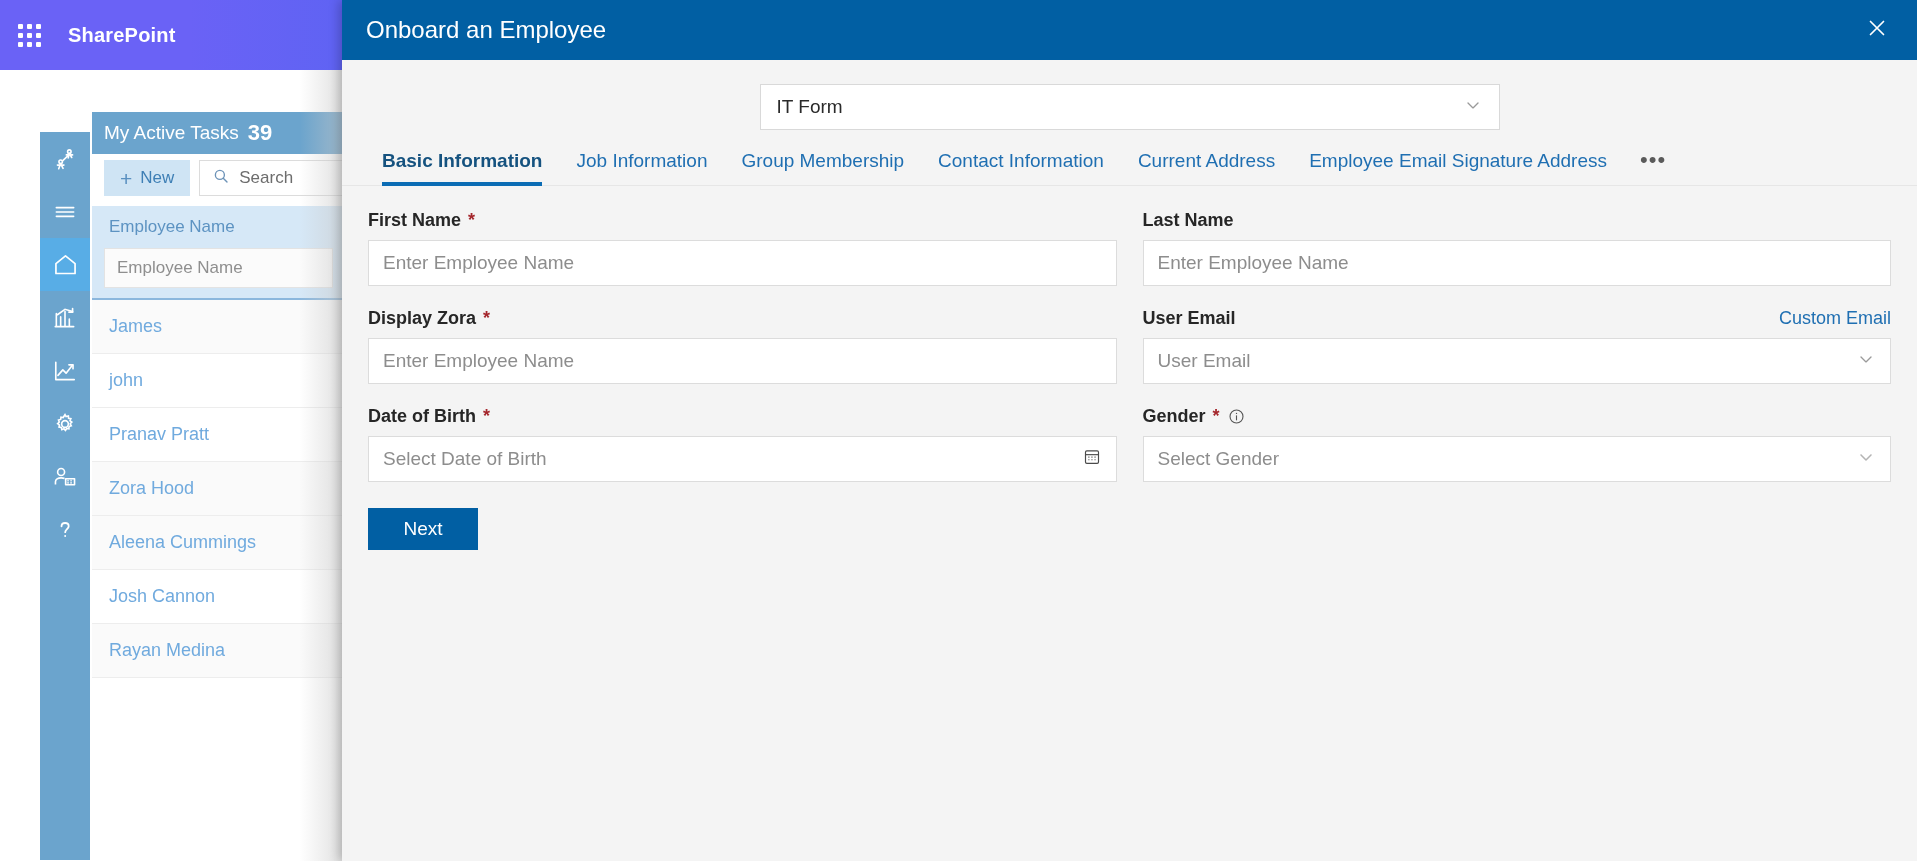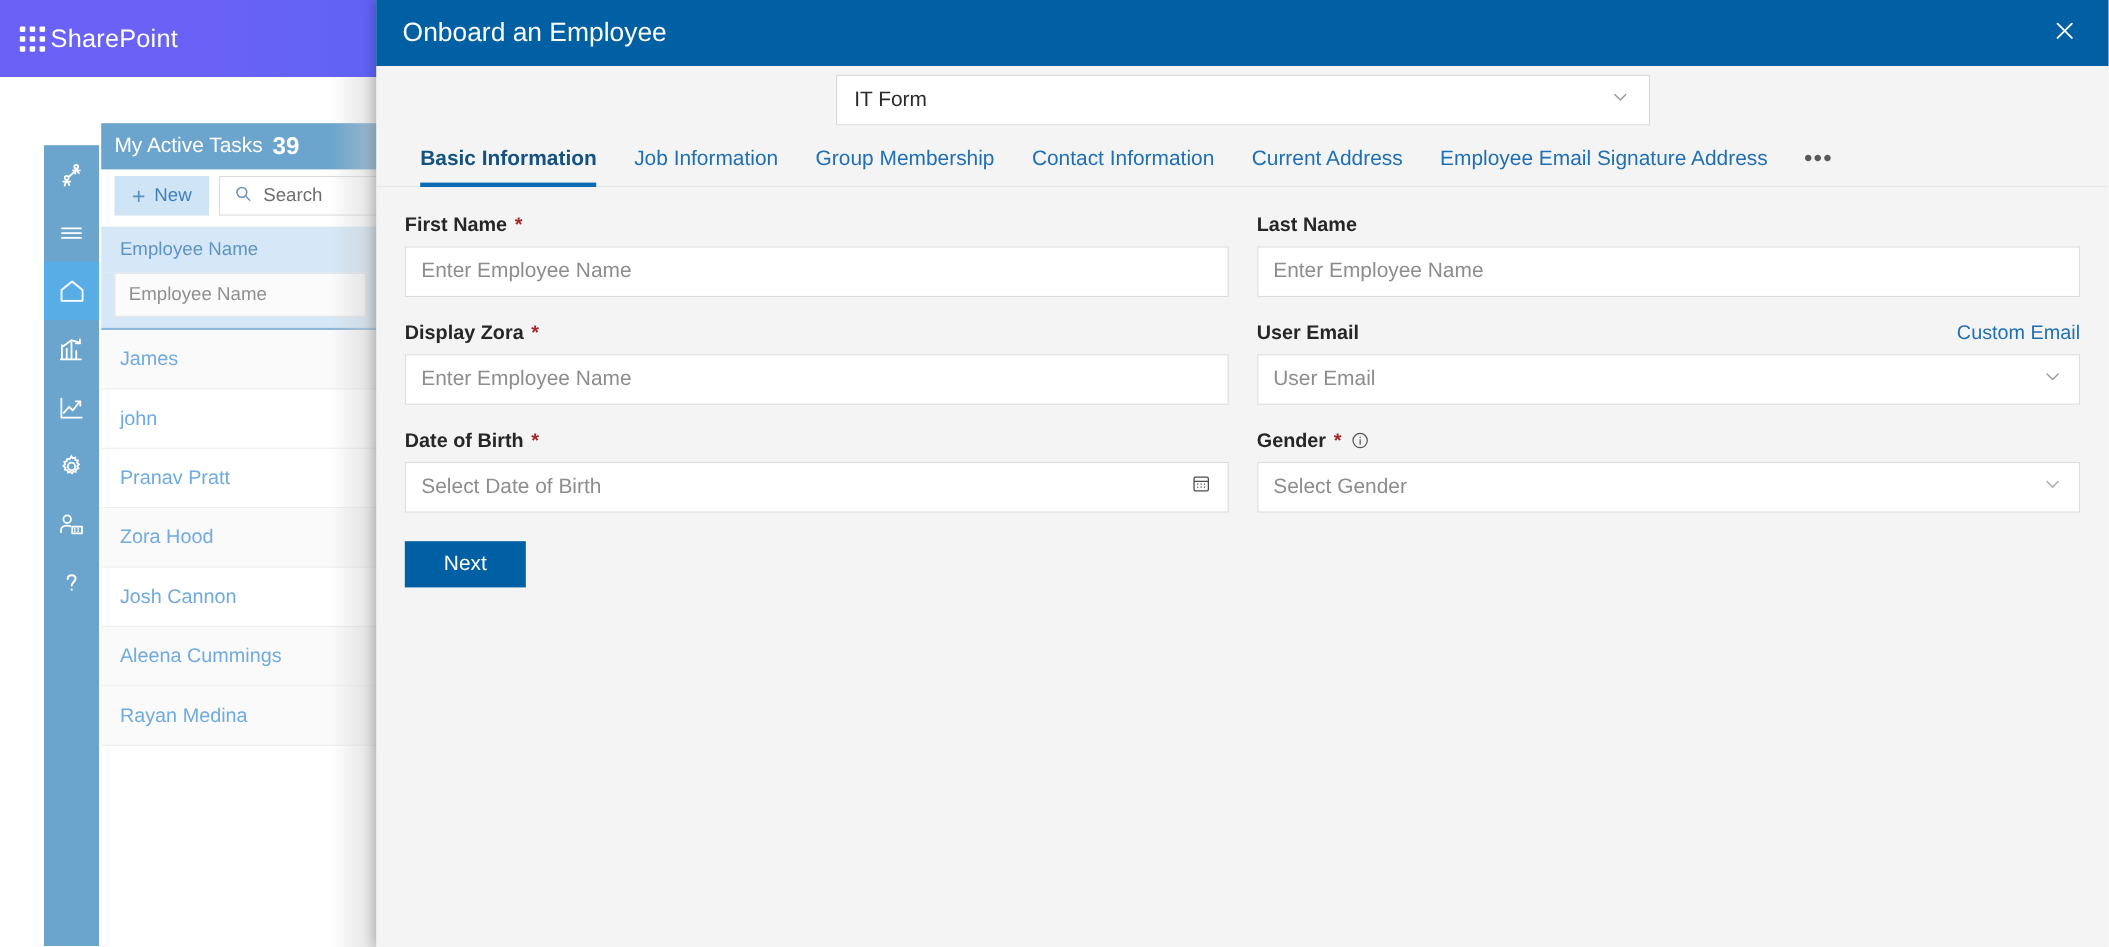--- a/index.html
+++ b/index.html
@@ -20,21 +20,21 @@
     background: linear-gradient(90deg, #6a62f6 0%, #6a62f6 55%, #5f63f3 100%);
     display: flex; align-items: center;
   }
   .waffle {
     width: 34px; height: 34px; margin-left: 12px;
     display: grid; grid-template-columns: repeat(3,1fr); grid-template-rows: repeat(3,1fr);
     gap: 4px; padding: 6px; cursor: pointer;
   }
   .waffle i { display:block; width:5px; height:5px; border-radius:1px; background:#fff; }
   .sp-brand {
-    color:#fff; font-size:23px; font-weight:normal; letter-spacing:0.2px;
+    color:#fff; font-size:20px; font-weight:bold; margin-left:22px; letter-spacing:0.2px;
     white-space: nowrap;
   }
 
   .bg-canvas {
     position:absolute; left:0; top:70px; width:345px; height:791px;
     background:#ffffff;
   }
 
   .vnav {
     position:absolute; left:40px; top:132px; width:50px; height:728px;
@@ -111,21 +111,21 @@
     padding:0 18px 0 24px; flex:none;
   }
   .modal-title { font-size:24px; font-weight:normal; }
   .modal-close {
     width:44px; height:44px; display:flex; align-items:center; justify-content:center;
     cursor:pointer;
   }
 
   .modal-body { flex:1; overflow:hidden; position:relative; }
 
-  .form-select-wrap { padding-top:8px; display:flex; justify-content:center; }
+  .form-select-wrap { padding-top:24px; display:flex; justify-content:center; }
   .form-select {
     width:740px; height:46px; background:#ffffff; border:1px solid #d9d9d9;
     display:flex; align-items:center; justify-content:space-between;
     padding:0 16px; font-size:19px; color:#2a2a2a; cursor:pointer;
   }
   .chev { color:#9a9a9a; }
 
   .tabs {
     margin-top:16px; padding:0 26px;
     display:flex; align-items:flex-end; gap:0;
@@ -308,25 +308,25 @@
         </div>
         <div class="emp-row">
           <span>john</span>
         </div>
         <div class="emp-row">
           <span>Pranav Pratt</span>
         </div>
         <div class="emp-row alt">
           <span>Zora Hood</span>
         </div>
+        <div class="emp-row alt">
+          <span>Aleena Cummings</span>
+        </div>
         <div class="emp-row">
           <span>Josh Cannon</span>
-        </div>
-        <div class="emp-row alt">
-          <span>Aleena Cummings</span>
         </div>
         <div class="emp-row alt">
           <span>Rayan Medina</span>
         </div>
       </div>
   </div>
 
   <div class="bg-fade"></div>
 
   <div class="modal">

